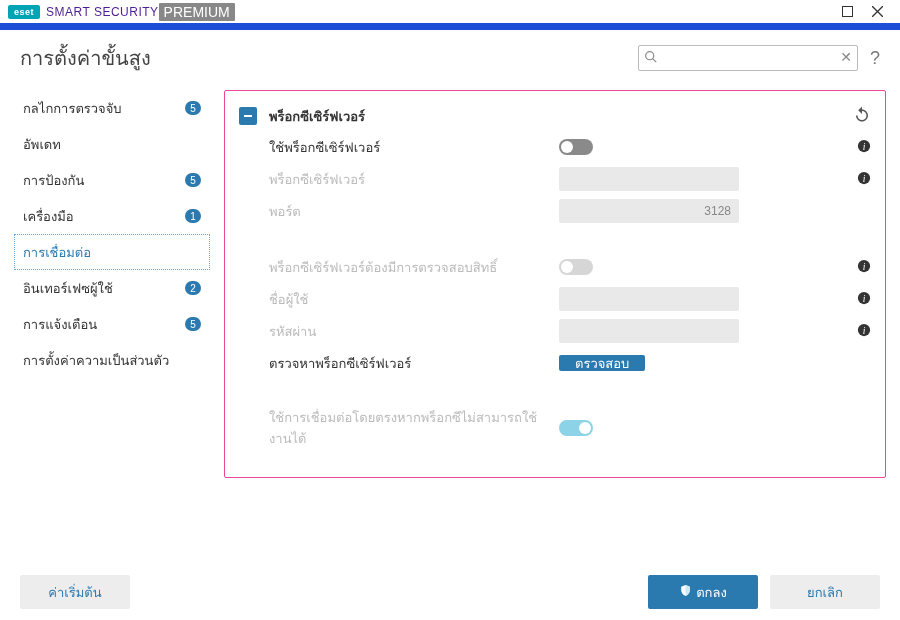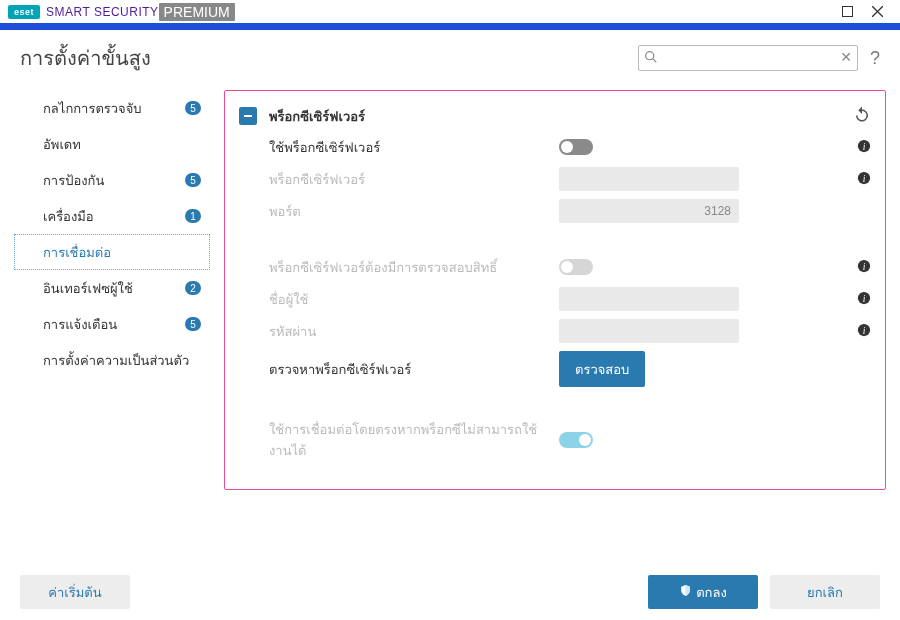--- a/index.html
+++ b/index.html
@@ -111,21 +111,21 @@
   height: 36px;
   padding: 0 8px;
   cursor: pointer;
   color: #333;
   border: 1px dotted transparent;
 }
 .sidebar-item.selected {
   border: 1px dotted #6aa9d8;
   color: #2a7ab0;
 }
-.sidebar-item .label { flex: 1; margin-left: 20px; }
+.sidebar-item .label { flex: 1; }
 .badge {
   background: #2a7ab0;
   color: #fff;
   font-size: 10px;
   min-width: 16px;
   height: 14px;
   border-radius: 7px;
   display: inline-flex;
   align-items: center;
   justify-content: center;
@@ -223,21 +223,21 @@
 .toggle.off-dark { background: #8a8a8a; }
 .toggle.off-dark .knob { left: 2px; }
 .toggle.off-light { background: #d6d6d6; }
 .toggle.off-light .knob { left: 2px; }
 .toggle.on-light { background: #8dd3e8; }
 .toggle.on-light .knob { left: 20px; }
 .btn {
   display: inline-flex;
   align-items: center;
   justify-content: center;
-  height: 36px;
+  height: 16px;
   padding: 0 16px;
   border-radius: 2px;
   cursor: pointer;
   font-size: 13px;
   border: none;
 }
 .btn-primary {
   background: #2a7ab0;
   color: #fff;
 }

